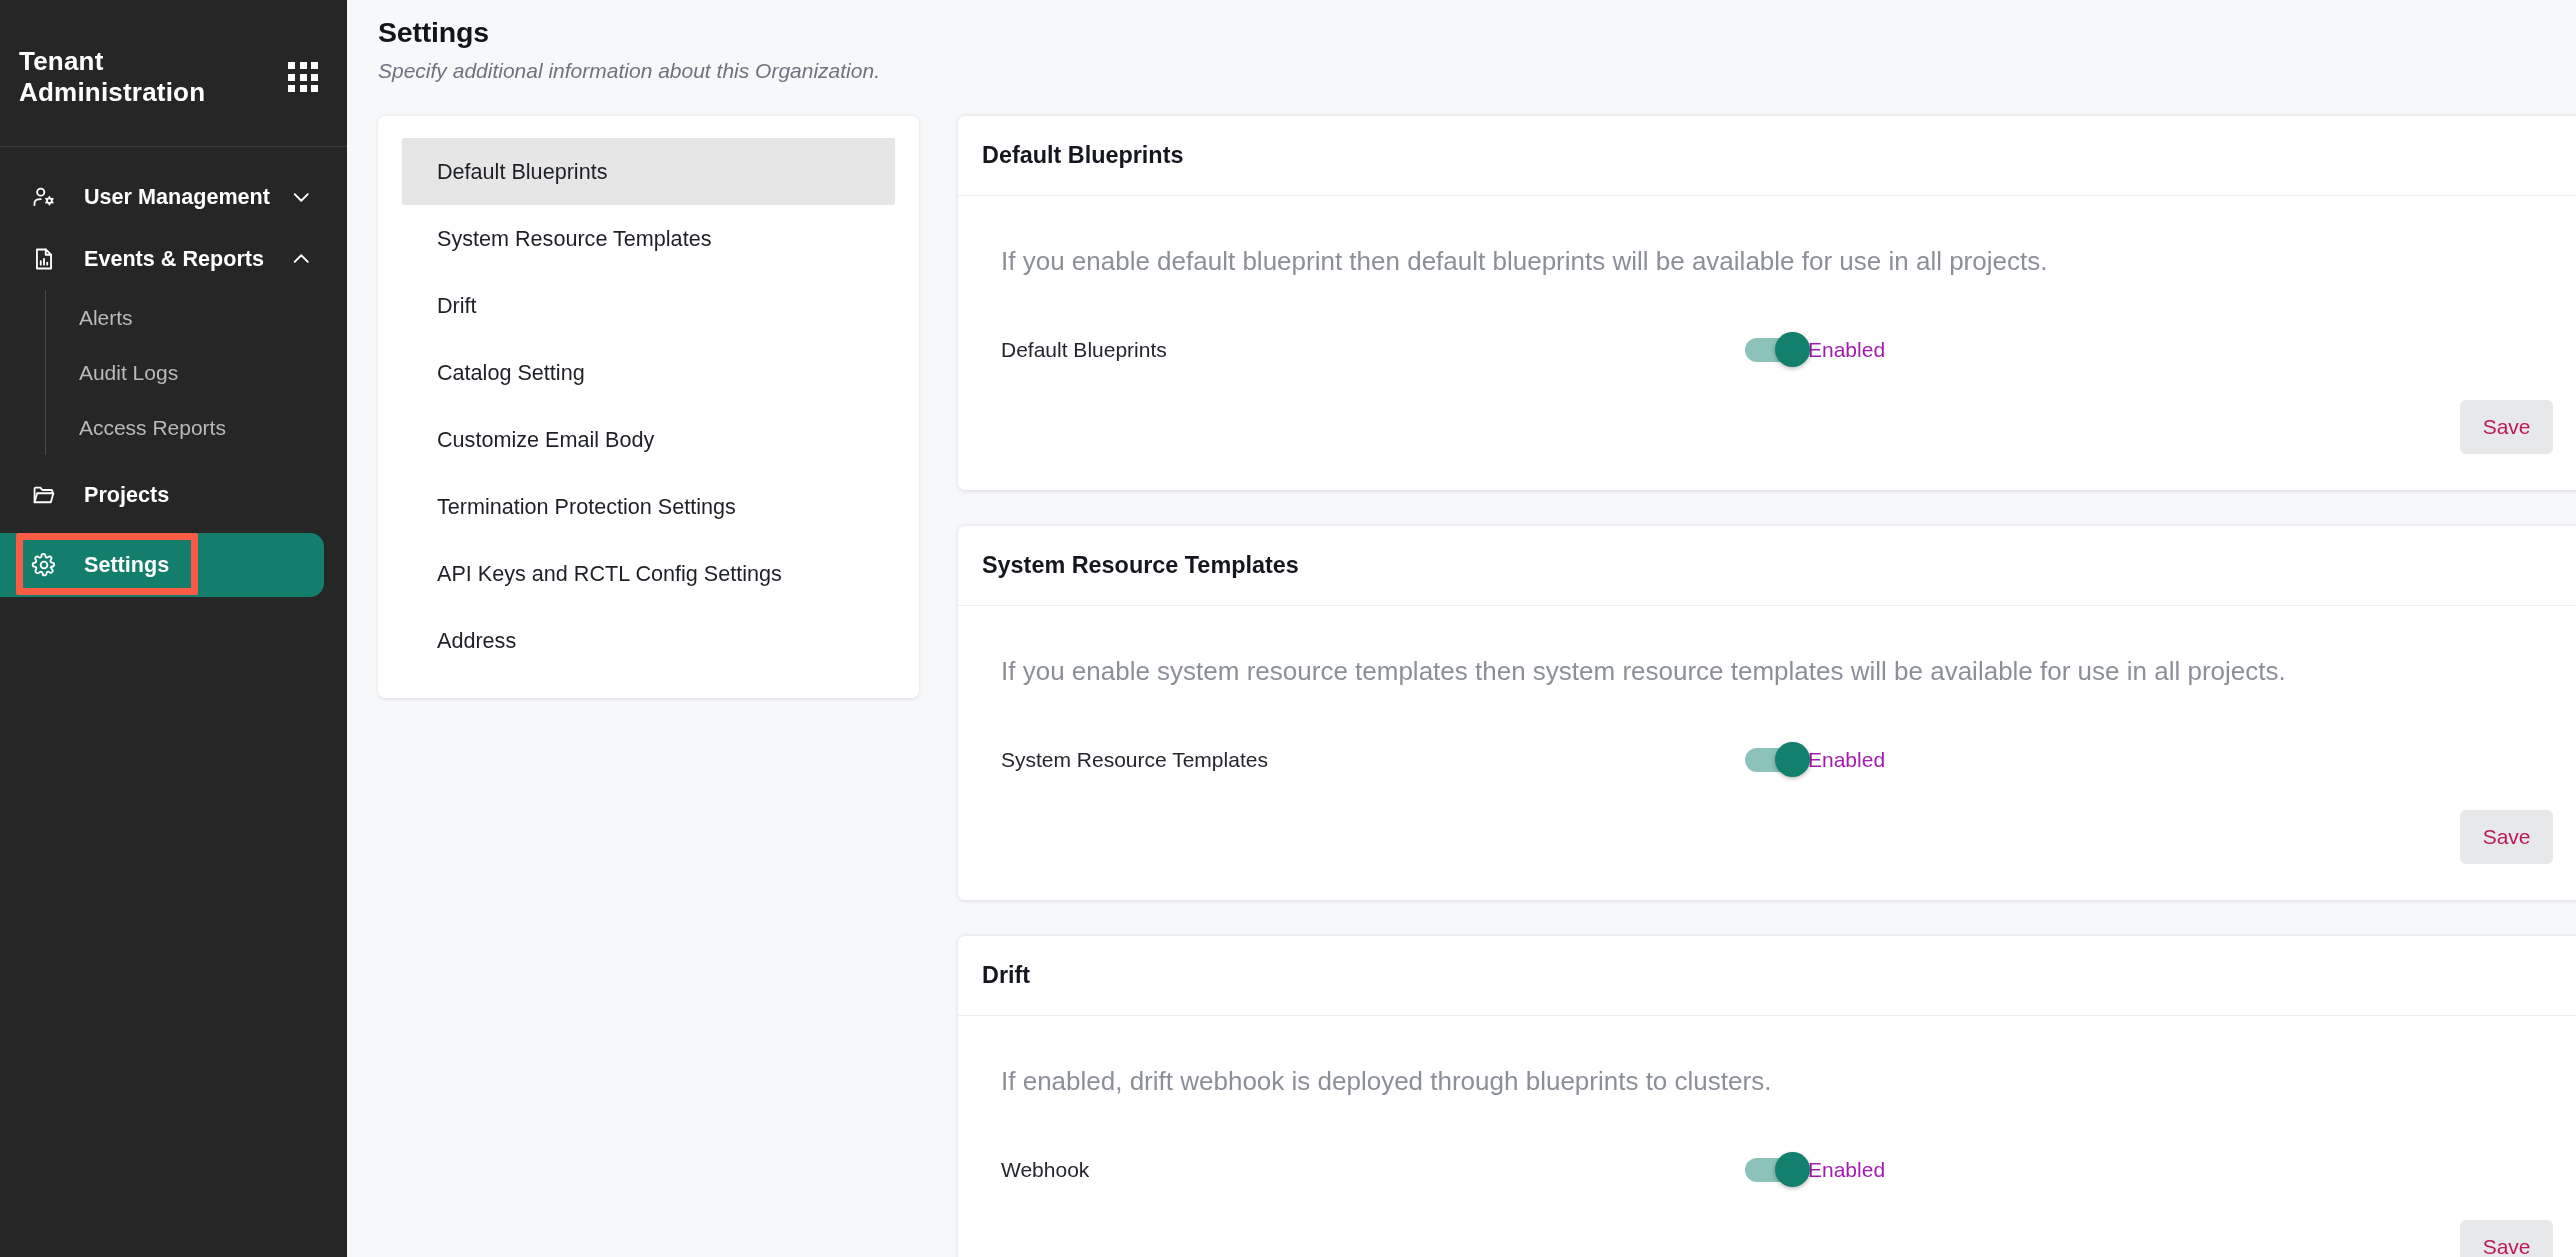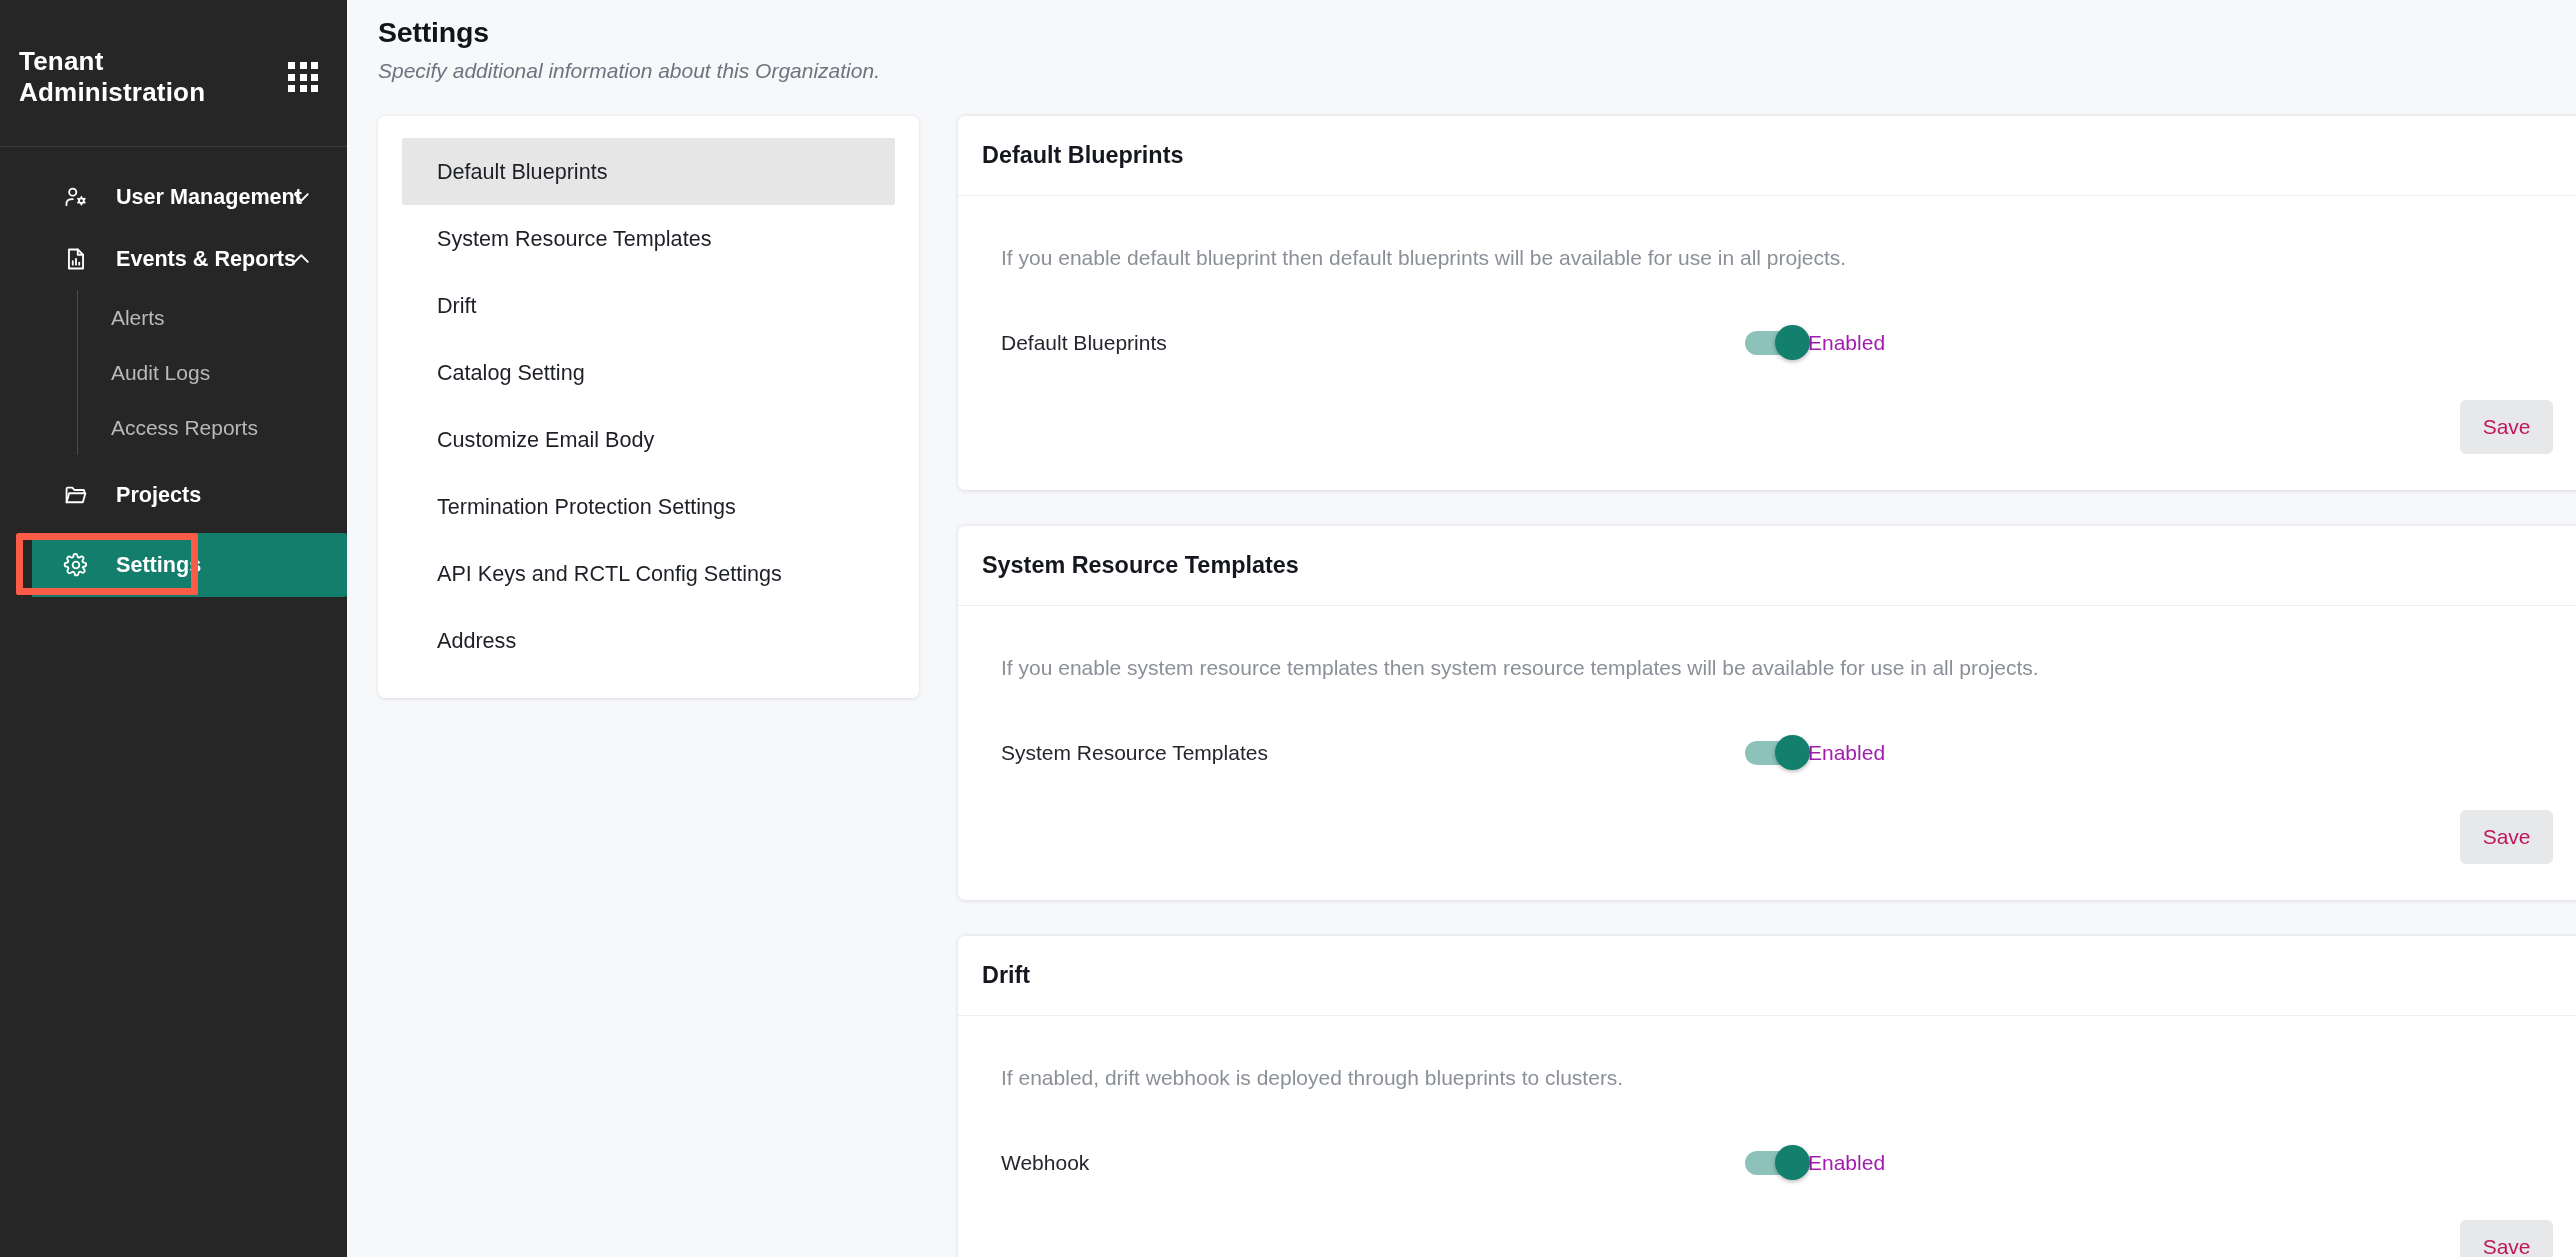--- a/index.html
+++ b/index.html
@@ -44,21 +44,21 @@
   }
   .grid-icon {
     display: grid;
     grid-template-columns: repeat(3, 7px);
     grid-template-rows: repeat(3, 7px);
     gap: 4.3px;
     cursor: pointer;
   }
   .grid-icon i { display: block; width: 7px; height: 7px; background: #ffffff; }
 
-  .nav { padding-top: 19px; padding-left: 32px; }
+  .nav { padding-top: 19px; }
 
   .nav-item {
     position: relative;
     display: flex;
     align-items: center;
     height: 62px;
     padding-left: 29px;
     cursor: pointer;
     color: #ffffff;
   }
@@ -196,21 +196,21 @@
     padding-left: 24px;
     border-bottom: 0.9px solid #eceef1;
   }
   .card-title {
     font-size: 23.4px;
     font-weight: bold;
     color: #14171d;
   }
   .card-body { padding: 50px 36px 0 24px; position: relative; height: 294px; }
   .card-desc {
-    font-size: 21px;
+    font-size: 26px;
     color: #8b9098;
     padding-left: 19px;
   }
   .toggle-row {
     display: flex;
     align-items: center;
     margin-top: 61px;
     padding-left: 19px;
   }
   .toggle-label {

